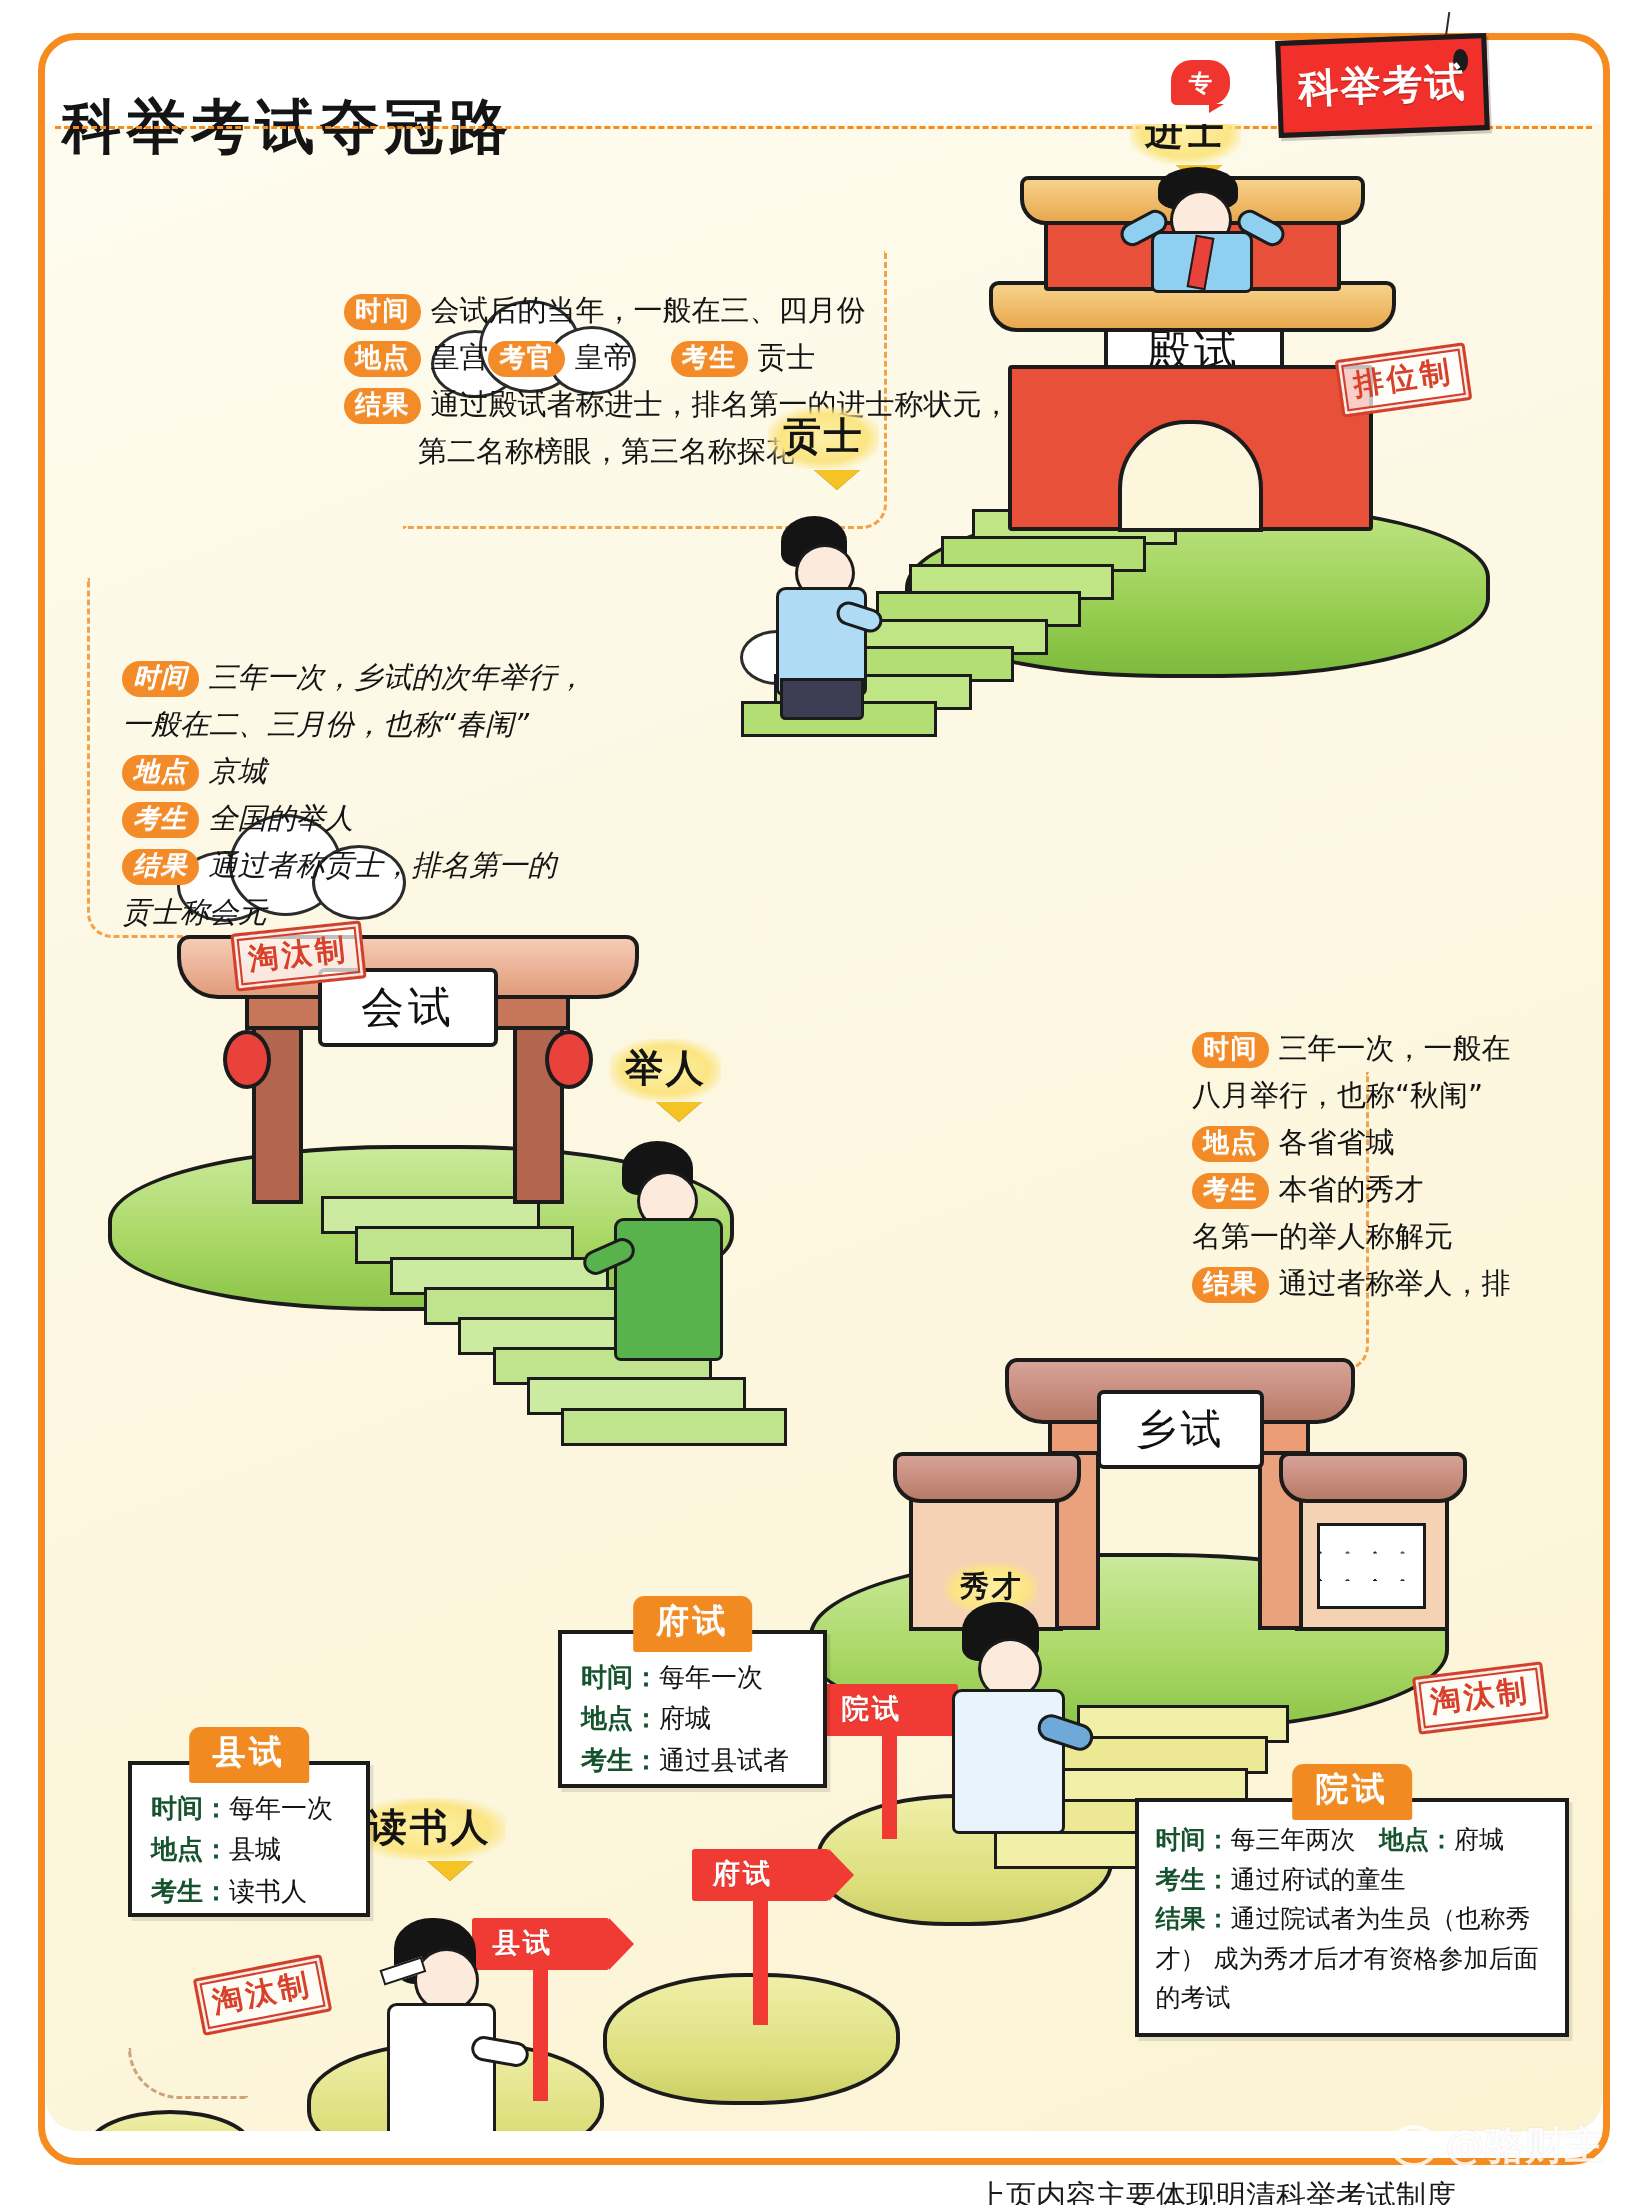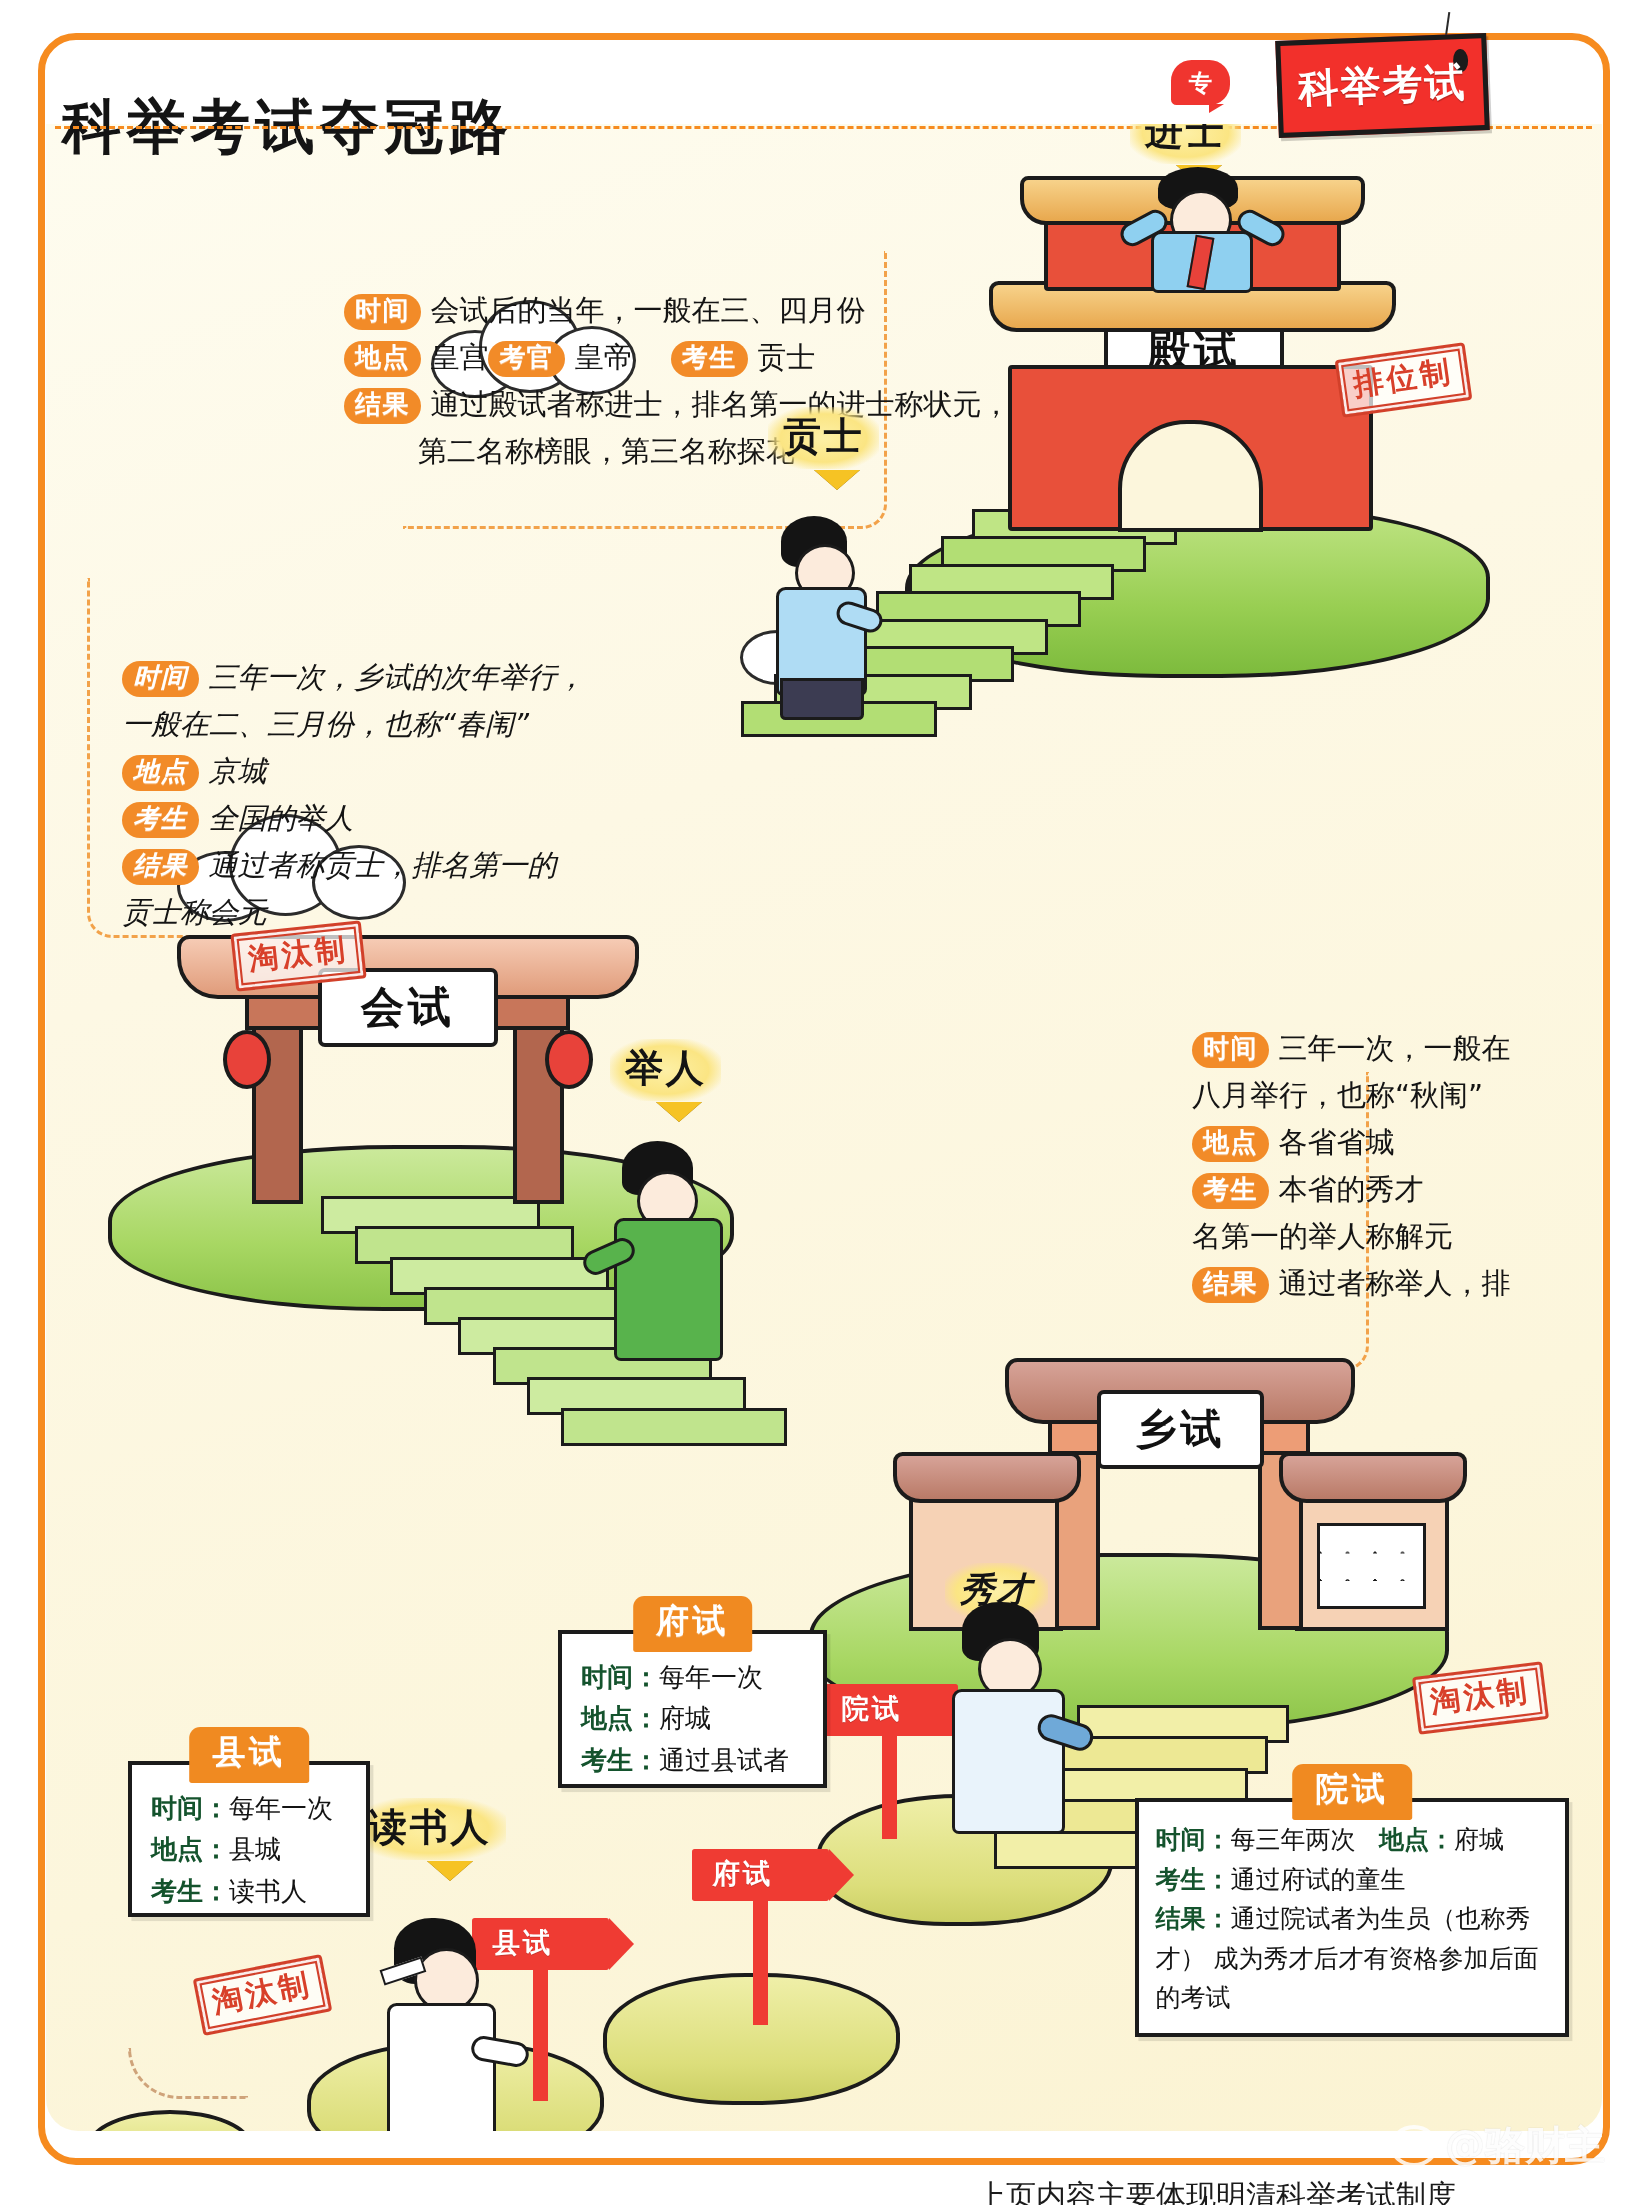--- a/index.html
+++ b/index.html
@@ -151,21 +151,21 @@
   .card .body{padding:23.4px 19px 18px;}
   .card .row{
     font-size:26px;line-height:1.58;color:#141414;white-space:nowrap;
     font-family:"DejaVu Sans","Liberation Sans",sans-serif;
   }
   .card .row.wrap{white-space:normal;}
   .card .k{color:#14532d;font-weight:bold;}
   .plaque{
     position:absolute;background:#fff;border:4.8px solid #1b1b1b;border-radius:6.9px;
     display:flex;align-items:center;justify-content:center;
-    color:#111;font-weight:bold;letter-spacing:4.1px;
+    color:#111;font-weight:normal;letter-spacing:4.1px;
     font-family:"DejaVu Sans","Liberation Sans",sans-serif;
     z-index:3;
   }
 
   
   .ground{position:absolute;border:4.1px solid #1b1b1b;z-index:5;}
   .step{position:absolute;border:3.4px solid #1b1b1b;z-index:6;}
 
   
   .cloud{position:absolute;z-index:4;}
@@ -373,21 +373,21 @@
                 border:4.8px solid #1b1b1b;border-radius:9.6px 9.6px 27.5px 27.5px;"></div>
     <div style="position:absolute;left:1271px;top:1399px;width:103px;height:80px;z-index:9;
                 border:3.4px solid #1b1b1b;background:#fff;
                 background-image:linear-gradient(45deg,#1b1b1b 1.4px,transparent 1.4px),
                                  linear-gradient(-45deg,#1b1b1b 1.4px,transparent 1.4px);
                 background-size:27.5px 27.5px;"></div>
 
     <div class="stamp" style="left:1369px;top:1545px;transform:rotate(-7deg);">淘汰制</div>
 
     <div class="rank" style="left:899px;top:1439px;width:124px;">
-      <div class="rname" style="font-size:34px;font-style:italic;">秀才</div>
+      <div class="rname" style="font-size:29px;">秀才</div>
       <div class="chev sm"></div>
     </div>
 
     <div class="step" style="left:1031px;top:1581px;width:206px;height:32px;background:#F2EFA8;"></div>
     <div class="step" style="left:1010px;top:1612px;width:206px;height:32px;background:#EDE894;"></div>
     <div class="step" style="left:990px;top:1644px;width:206px;height:32px;background:#F2EFA8;"></div>
     <div class="step" style="left:969px;top:1675px;width:206px;height:32px;background:#EDE894;"></div>
     <div class="step" style="left:948px;top:1707px;width:206px;height:32px;background:#F2EFA8;"></div>
 
     <div class="figure" style="left:887px;top:1478px;width:158px;height:241px;z-index:13;">

